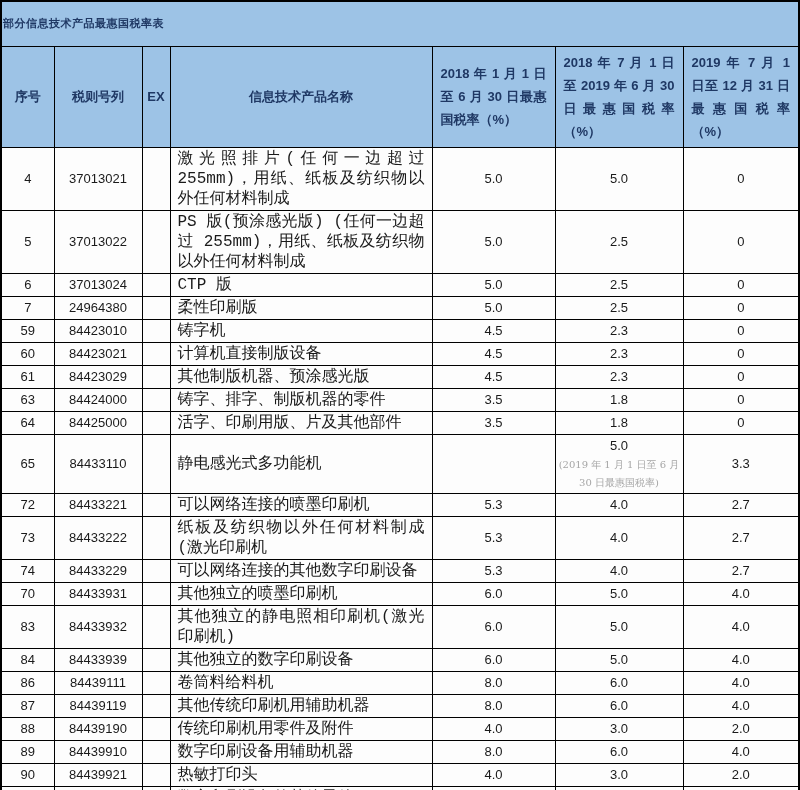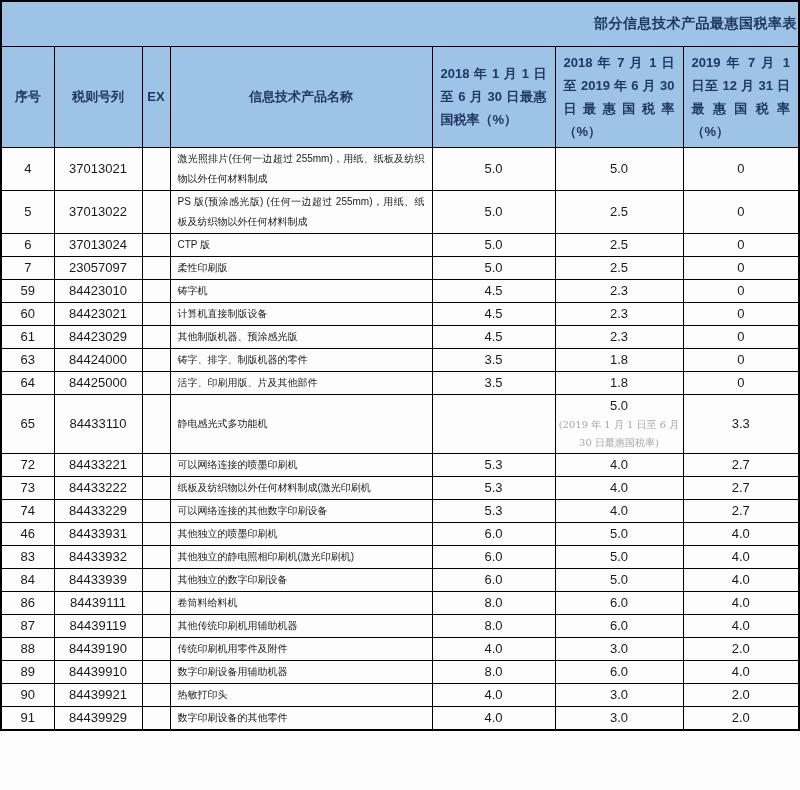--- a/index.html
+++ b/index.html
@@ -26,23 +26,23 @@
     border: 1px solid var(--border, #000);
     box-sizing: border-box;
     vertical-align: middle;
     overflow: hidden;
   }
   
   tr.title-row th {
     height: 45px;
     background: var(--header-bg, #9DC3E6);
     color: var(--header-text, #1F3864);
-    font-size: 14px;
+    font-size: 11px;
     font-weight: bold;
-    text-align: right;
+    text-align: left;
     letter-spacing: 0.5px;
     font-family: "Liberation Sans", sans-serif;
   }
   
   tr.head-row th {
     background: var(--header-bg, #9DC3E6);
     color: var(--header-text, #1F3864);
     font-weight: bold;
     font-size: 13px;
     text-align: center;
@@ -61,25 +61,25 @@
     text-align: center;
     font-size: 13px;
     color: var(--body-text, #1a1a1a);
     padding: 1px 2px;
     line-height: 20px;
     font-family: "Liberation Sans", sans-serif;
   }
   td.cell-name {
     text-align: left;
     text-align: justify;
-    font-size: 10px;
+    font-size: 16px;
     color: var(--body-text, #1a1a1a);
     padding: 1px 7px;
     line-height: 20px;
-    font-family: Liberation Sans, sans-serif;
+    font-family: Liberation Mono, monospace;
   }
   .rate-note {
     display: block;
     font-size: 10px;
     color: var(--note-gray, #A6A6A6);
     line-height: 18px;
     text-align: center;
     font-weight: normal;
     font-family: "DejaVu Serif", serif;
   }
@@ -135,21 +135,21 @@
           <td class="cell-num">6</td>
           <td class="cell-num">37013024</td>
           <td class="cell-num"></td>
           <td class="cell-name">CTP 版</td>
           <td class="cell-num">5.0</td>
           <td class="cell-num">2.5</td>
           <td class="cell-num">0</td>
         </tr>
         <tr>
           <td class="cell-num">7</td>
-          <td class="cell-num">23057097</td>
+          <td class="cell-num">24964380</td>
           <td class="cell-num"></td>
           <td class="cell-name">柔性印刷版</td>
           <td class="cell-num">5.0</td>
           <td class="cell-num">2.5</td>
           <td class="cell-num">0</td>
         </tr>
         <tr>
           <td class="cell-num">59</td>
           <td class="cell-num">84423010</td>
           <td class="cell-num"></td>
@@ -224,21 +224,21 @@
         <tr>
           <td class="cell-num">74</td>
           <td class="cell-num">84433229</td>
           <td class="cell-num"></td>
           <td class="cell-name">可以网络连接的其他数字印刷设备</td>
           <td class="cell-num">5.3</td>
           <td class="cell-num">4.0</td>
           <td class="cell-num">2.7</td>
         </tr>
         <tr>
-          <td class="cell-num">46</td>
+          <td class="cell-num">70</td>
           <td class="cell-num">84433931</td>
           <td class="cell-num"></td>
           <td class="cell-name">其他独立的喷墨印刷机</td>
           <td class="cell-num">6.0</td>
           <td class="cell-num">5.0</td>
           <td class="cell-num">4.0</td>
         </tr>
         <tr>
           <td class="cell-num">83</td>
           <td class="cell-num">84433932</td>

